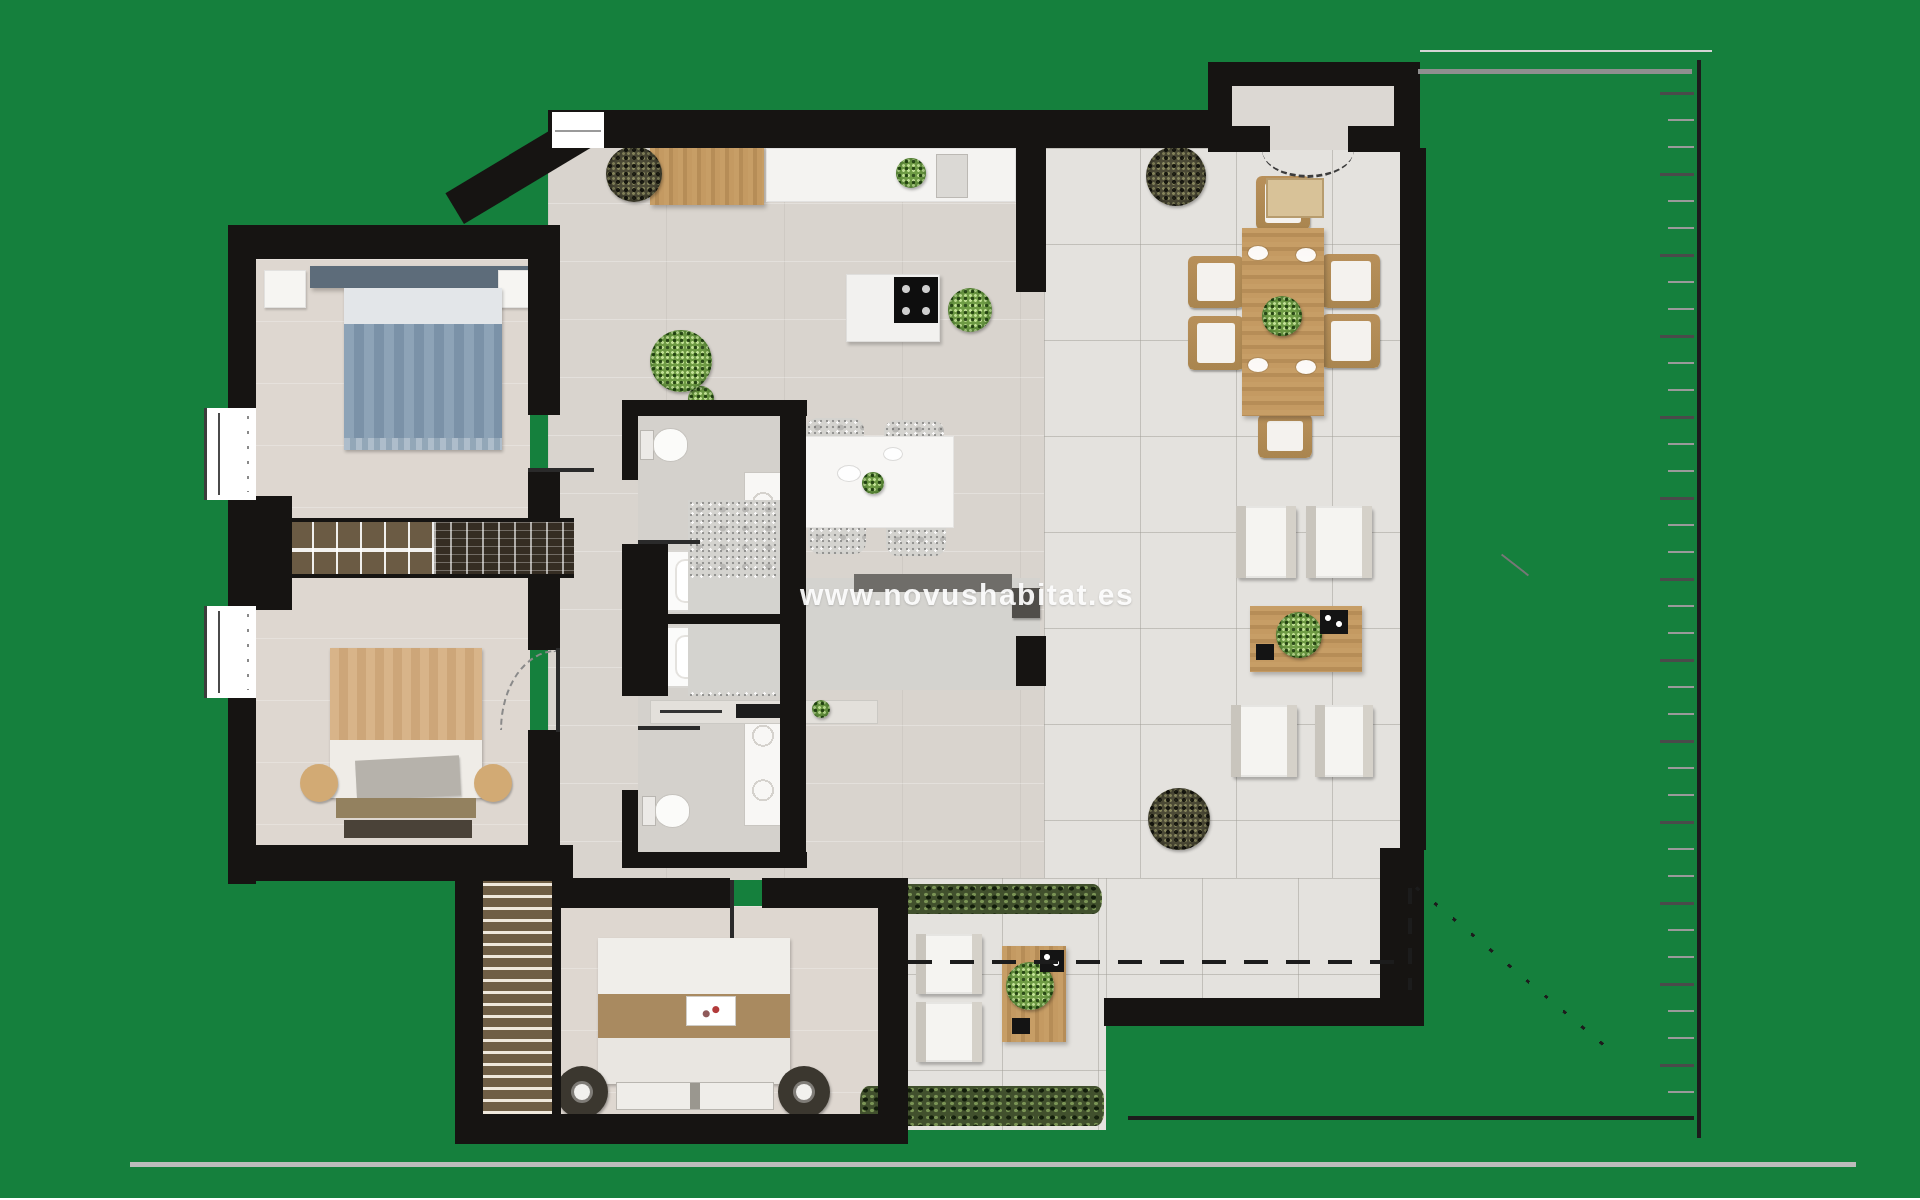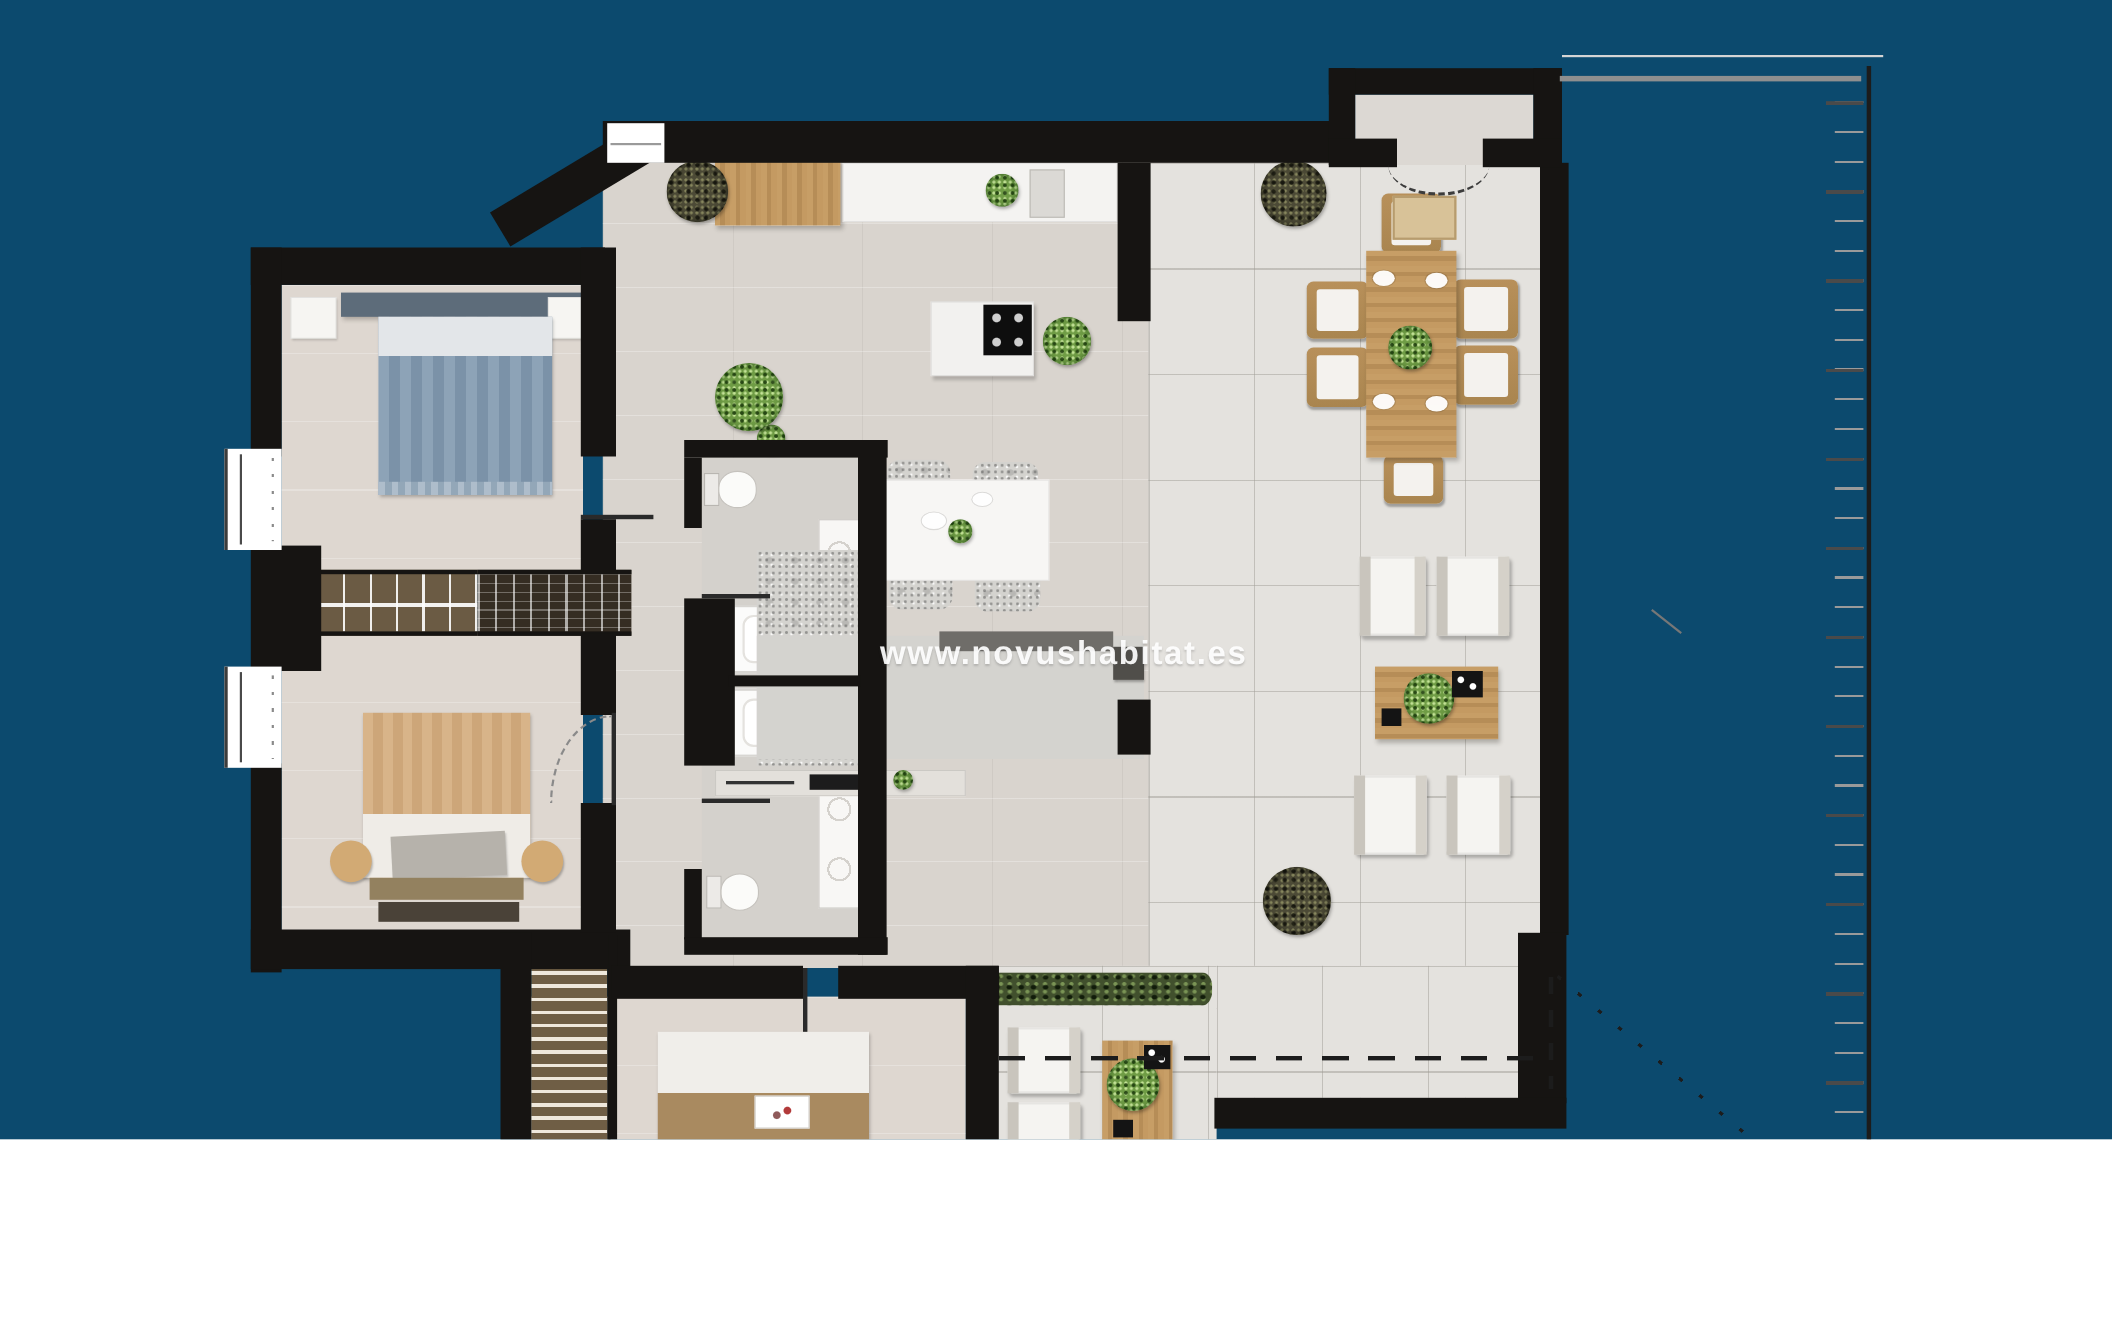--- a/index.html
+++ b/index.html
@@ -1,16 +1,16 @@
 <!DOCTYPE html>
 <html style="--wall: #161412; --floor-main: #d9d4ce; --floor-bed: #ded7d0; --floor-bath: #d4d1cc; --floor-terrace: #e4e2de; --floor-bump: #dcd8d3; --speckle: #d4d3cf; --white-furn: #f6f5f2; --bed-blue: #8da3b7; --bed-blue-dark: #7b92a8; --bed-tan: #d8b489; --bed-brown: #a98a60; --hedge: #41502d; --plant: #6f9c45; --plant-dark: #4c4a36; --annotation: #1c1c1c; --gray-line: #8f8f8f; --divider: #bcbcbc; --tick: #9a9a9a; --watermark: rgba(255,255,255,0.92);"><head>
 <meta charset="utf-8">
 <style>
   html,body{margin:0;padding:0;background:#fff;font-family:"Liberation Sans",sans-serif;}
-  #plan{position:relative;width:1920px;height:1036px;background:#0c4a6e;overflow:hidden;}
+  #plan{position:relative;width:1920px;height:1198px;background:#15803d;overflow:hidden;}
   .el{position:absolute;box-sizing:border-box;}
   
   .fl{z-index:10;}              
   .fu{z-index:20;}              
   .w{background:var(--wall);z-index:30;}
   .op{z-index:35;}              
   .an{z-index:40;}              
   
   .f-main{background:var(--floor-main);background-image:repeating-linear-gradient(180deg,rgba(255,255,255,.28) 0 1px,transparent 1px 58px),repeating-linear-gradient(90deg,rgba(120,115,108,.10) 0 1px,transparent 1px 118px);}
   .f-bed{background:var(--floor-bed);background-image:repeating-linear-gradient(180deg,rgba(255,255,255,.25) 0 1px,transparent 1px 62px);}

